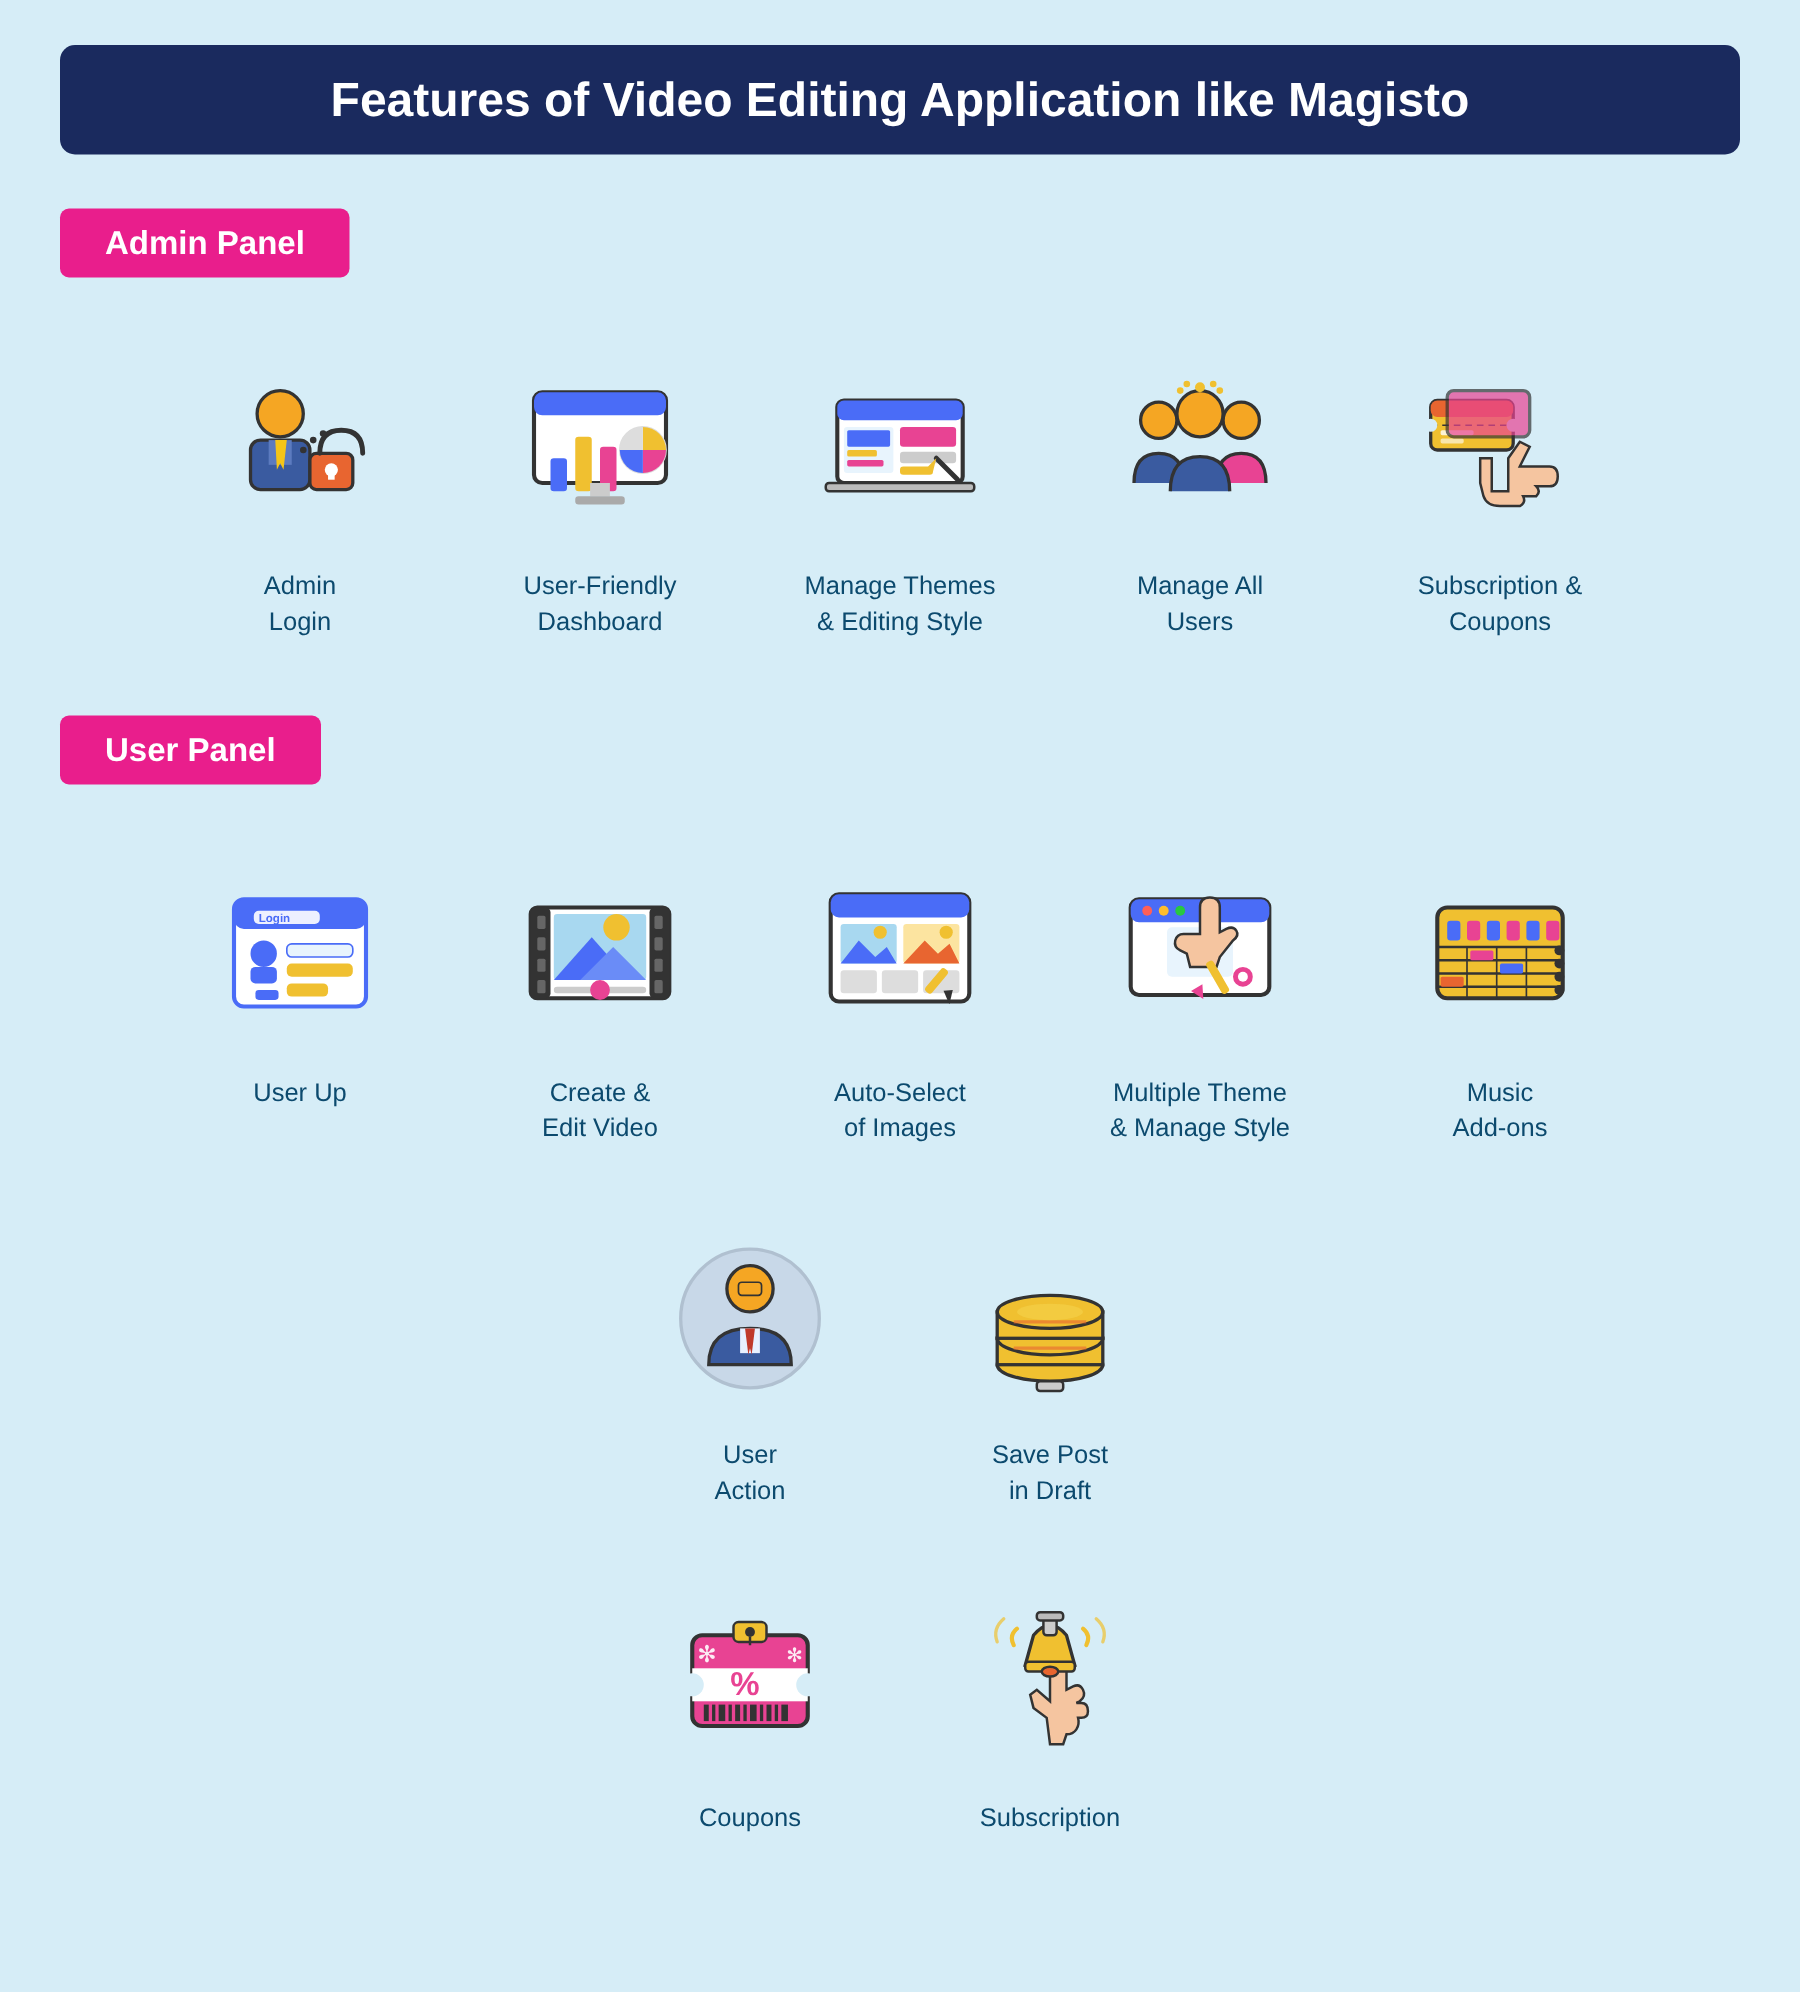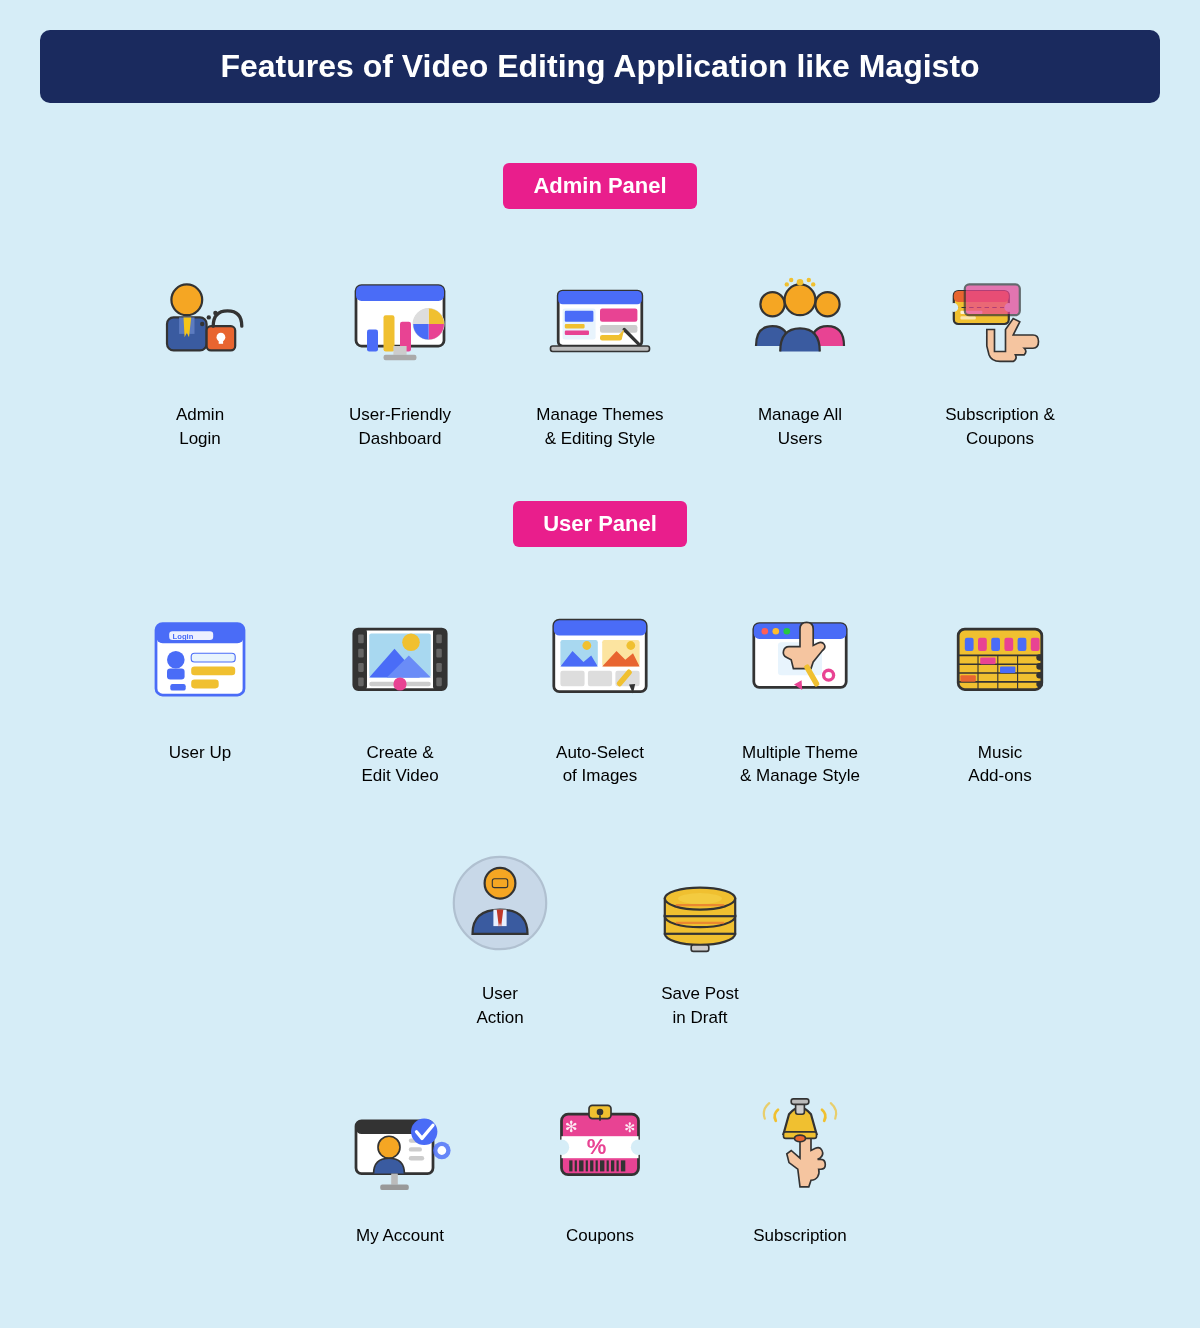--- a/index.html
+++ b/index.html
@@ -11,34 +11,34 @@
       padding: 30px 40px;
     }
     .main-title {
       background-color: #1a2a5e;
       color: white;
       text-align: center;
       font-size: 32px;
       font-weight: bold;
       padding: 18px 30px;
       border-radius: 10px;
-      margin-bottom: 60px;
+      margin-bottom: 36px;
     }
     .section-badge {
       display: inline-block;
       background-color: #e91e8c;
       color: white;
       font-size: 22px;
       font-weight: bold;
       padding: 10px 30px;
       border-radius: 6px;
       margin-bottom: 40px;
     }
     .section-header {
-      text-align: center;
+      text-align: left;
       margin-bottom: 10px;
     }
     .features-grid {
       display: flex;
       justify-content: center;
       flex-wrap: wrap;
       gap: 20px;
       margin-bottom: 50px;
     }
     .feature-item {
@@ -55,21 +55,21 @@
       align-items: center;
       justify-content: center;
       margin-bottom: 14px;
     }
     .icon-box svg {
       width: 110px;
       height: 110px;
     }
     .feature-label {
       font-size: 17px;
-      color: #000000;
+      color: #0c4a6e;
       line-height: 1.4;
       font-weight: 500;
     }
   </style>
 </head>
 <body>
 
 <div class="main-title">Features of Video Editing Application like Magisto</div>
 
 <div class="section-header">
@@ -386,46 +386,20 @@
       </svg>
     </div>
     <div class="feature-label">Save Post<br>in Draft</div>
   </div>
 
 
 </div>
 
 <div class="features-grid" style="margin-top: 10px;">
 
-  <div class="feature-item">
-    <div class="icon-box">
-      <svg viewBox="0 0 100 100" xmlns="http://www.w3.org/2000/svg">
-
-        <rect x="10" y="28" width="70" height="48" rx="5" fill="white" stroke="#333" stroke-width="2.5"></rect>
-        <rect x="10" y="28" width="70" height="12" rx="5" fill="#333"></rect>
-
-        <circle cx="40" cy="52" r="10" fill="#f5a623" stroke="#333" stroke-width="1.5"></circle>
-        <path d="M26 76 Q26 62 40 62 Q54 62 54 76" fill="#3a5ba0" stroke="#333" stroke-width="1.5"></path>
-
-        <rect x="58" y="44" width="16" height="4" rx="2" fill="#ccc"></rect>
-        <rect x="58" y="52" width="12" height="4" rx="2" fill="#ccc"></rect>
-        <rect x="58" y="60" width="14" height="4" rx="2" fill="#ccc"></rect>
-
-        <rect x="42" y="76" width="6" height="10" fill="#bbb"></rect>
-        <rect x="32" y="86" width="26" height="5" rx="2" fill="#999"></rect>
-
-        <circle cx="72" cy="38" r="12" fill="#4a6cf7"></circle>
-        <path d="M65 38 L70 44 L80 32" fill="none" stroke="white" stroke-width="3" stroke-linecap="round" stroke-linejoin="round"></path>
-
-        <circle cx="88" cy="55" r="8" fill="#4a6cf7" opacity="0.8"></circle>
-        <circle cx="88" cy="55" r="4" fill="white"></circle>
-      </svg>
-    </div>
-    <div class="feature-label">My Account</div>
-  </div>
 
   <div class="feature-item">
     <div class="icon-box">
       <svg viewBox="0 0 100 100" xmlns="http://www.w3.org/2000/svg">
 
         <rect x="15" y="22" width="70" height="55" rx="6" fill="#e84393" stroke="#333" stroke-width="2.5"></rect>
 
         <rect x="15" y="42" width="70" height="20" fill="white"></rect>
 
         <text x="38" y="58" font-size="20" font-weight="bold" fill="#e84393">%</text>

